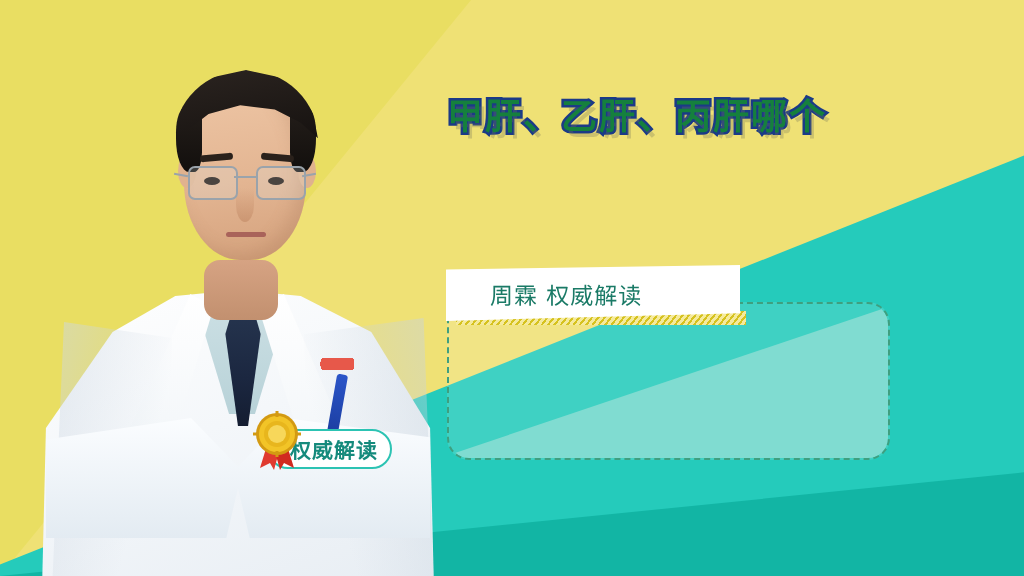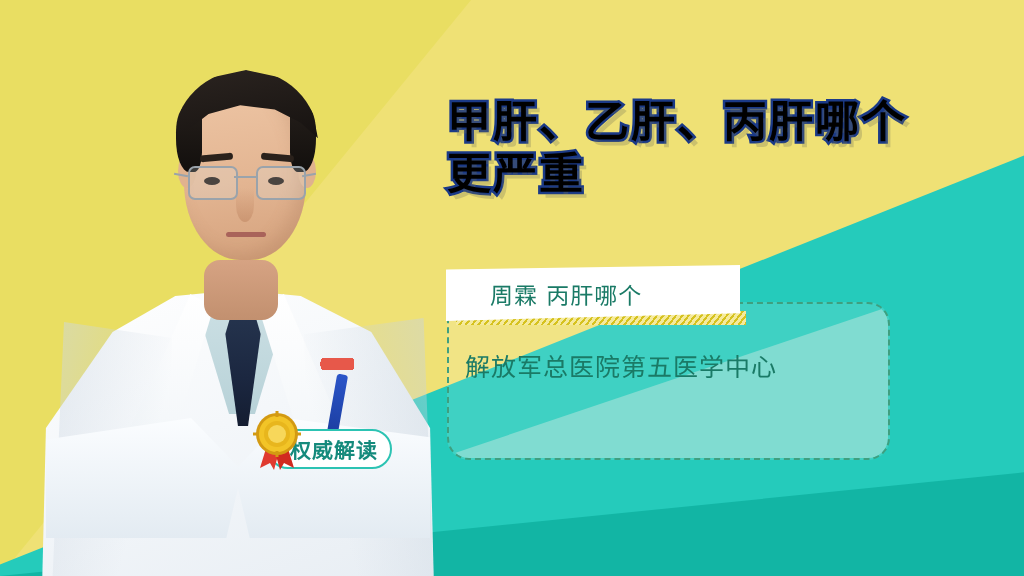--- a/index.html
+++ b/index.html
@@ -275,24 +275,24 @@
 
   
   .title-block {
     position: absolute;
     left: 447px; top: 96px;
     width: 560px;
     z-index: 5;
   }
   .title-line {
     font-family: "DejaVu Sans", "Liberation Sans", sans-serif;
-    font-size: 44px;
+    font-size: 36px;
     font-weight: bold;
     line-height: 1.18;
-    color: #000000;
+    color: #15803d;
     letter-spacing: 2px;
     -webkit-text-stroke: 5px #1b3a87;
     paint-order: stroke fill;
     text-shadow: 5px 6px 0 rgba(120,118,90,0.30);
     margin: 0;
     white-space: nowrap;
   }
 
   
   .info-box {
@@ -414,34 +414,32 @@
       <span class="lens l"></span>
       <span class="lens r"></span>
       <span class="bridge"></span>
       <span class="temple-l"></span>
       <span class="temple-r"></span>
     </div>
   </div>
 
   <div class="title-block">
     <div class="title-line">甲肝、乙肝、丙肝哪个</div>
-    <div class="title-line">更严重</div>
   </div>
 
   <div class="info-box-teal"></div>
   <div class="info-box"></div>
 
   <div class="name-banner-wrap">
     <div class="name-banner-hatch"></div>
     <div class="name-banner"></div>
-    <div class="name-banner-text">周霖  丙肝哪个</div>
+    <div class="name-banner-text">周霖  权威解读</div>
   </div>
 
   <div class="info-lines">
-    <div class="info-line">解放军总医院第五医学中心</div>
   </div>
 
   <div class="badge-pill">
     <span class="badge-pill-text">权威解读</span>
   </div>
   <svg class="badge-medal" viewBox="0 0 54 64">
     <path d="M18 34 L10 60 L20 55 L24 62 L30 40 Z" fill="#E03A2F"></path>
     <path d="M36 34 L44 60 L34 55 L30 62 L24 40 Z" fill="#D12A20"></path>
     <circle cx="27" cy="26" r="21" fill="#D39A12"></circle>
     <circle cx="27" cy="26" r="18" fill="#F2C427"></circle>

